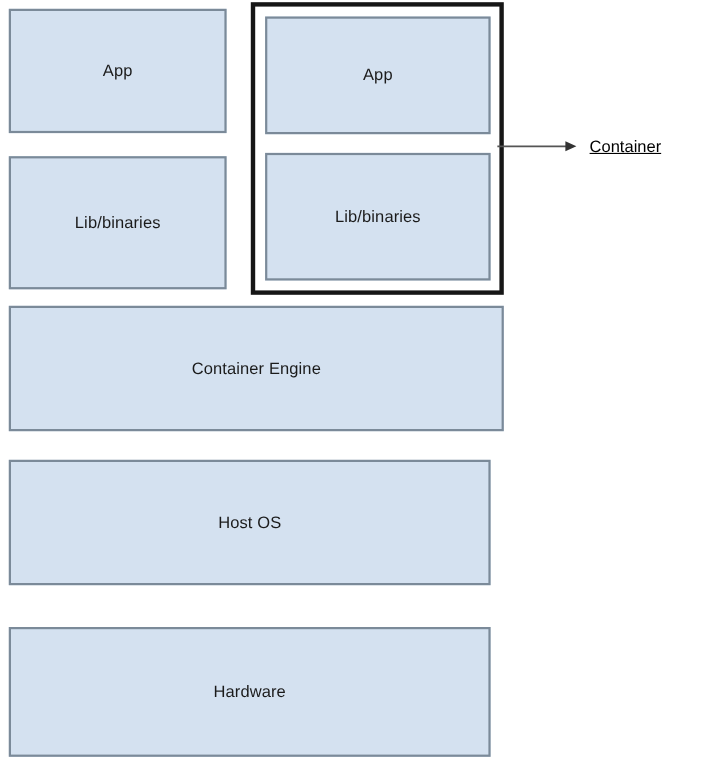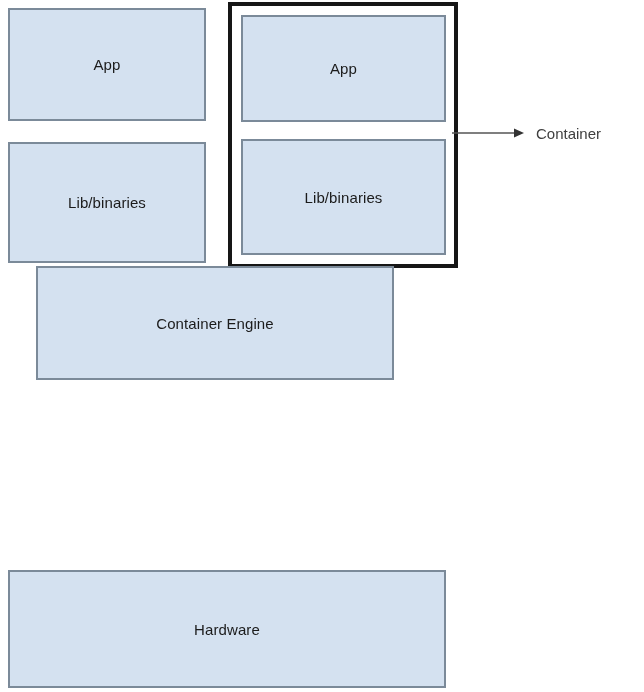--- a/index.html
+++ b/index.html
@@ -53,21 +53,21 @@
 
   
   .box--app-left        { left: 8px;  top: 8px;   width: 198px; height: 113px; }
   .box--lib-left        { left: 8px;  top: 142px; width: 198px; height: 121px; }
 
   .container-outline--c1 { left: 228px; top: 2px; width: 230px; height: 266px; }
 
   .box--app-right       { left: 241px; top: 15px;  width: 205px; height: 107px; }
   .box--lib-right       { left: 241px; top: 139px; width: 205px; height: 116px; }
 
-  .box--engine          { left: 8px;  top: 266px; width: 358px; height: 114px; margin-left: 28px; }
+  .box--engine          { left: 8px;  top: 278px; width: 450px; height: 114px; }
   .box--host-os         { left: 8px;  top: 418px; width: 438px; height: 114px; }
   .box--hardware        { left: 8px;  top: 570px; width: 438px; height: 118px; }
 
   
   .callout {
     position: absolute;
     left: 452px;
     top: 118px;
     width: 190px;
     height: 30px;
@@ -80,22 +80,23 @@
     height: 30px;
   }
   .callout-label {
     position: absolute;
     left: 84px;
     top: 0;
     height: 30px;
     display: flex;
     align-items: center;
     font-size: 15px;
-    color: #404040;
+    color: #000000;
     white-space: nowrap;
+    text-decoration: underline;
   }
 </style>
 </head>
 <body>
 
 <div id="diagram">
 
   <div class="box box--app-left">
     <span class="box-label">App</span>
   </div>
@@ -119,18 +120,21 @@
       <line x1="0" y1="15" x2="64" y2="15" stroke="#555555" stroke-width="1.6"></line>
       <polygon points="62,10.5 72,15 62,19.5" fill="#333333"></polygon>
     </svg>
     <span class="callout-label">Container</span>
   </div>
 
   <div class="box box--engine">
     <span class="box-label">Container Engine</span>
   </div>
 
+  <div class="box box--host-os">
+    <span class="box-label">Host OS</span>
+  </div>
 
   <div class="box box--hardware">
     <span class="box-label">Hardware</span>
   </div>
 
 </div>
 
 </body></html>

